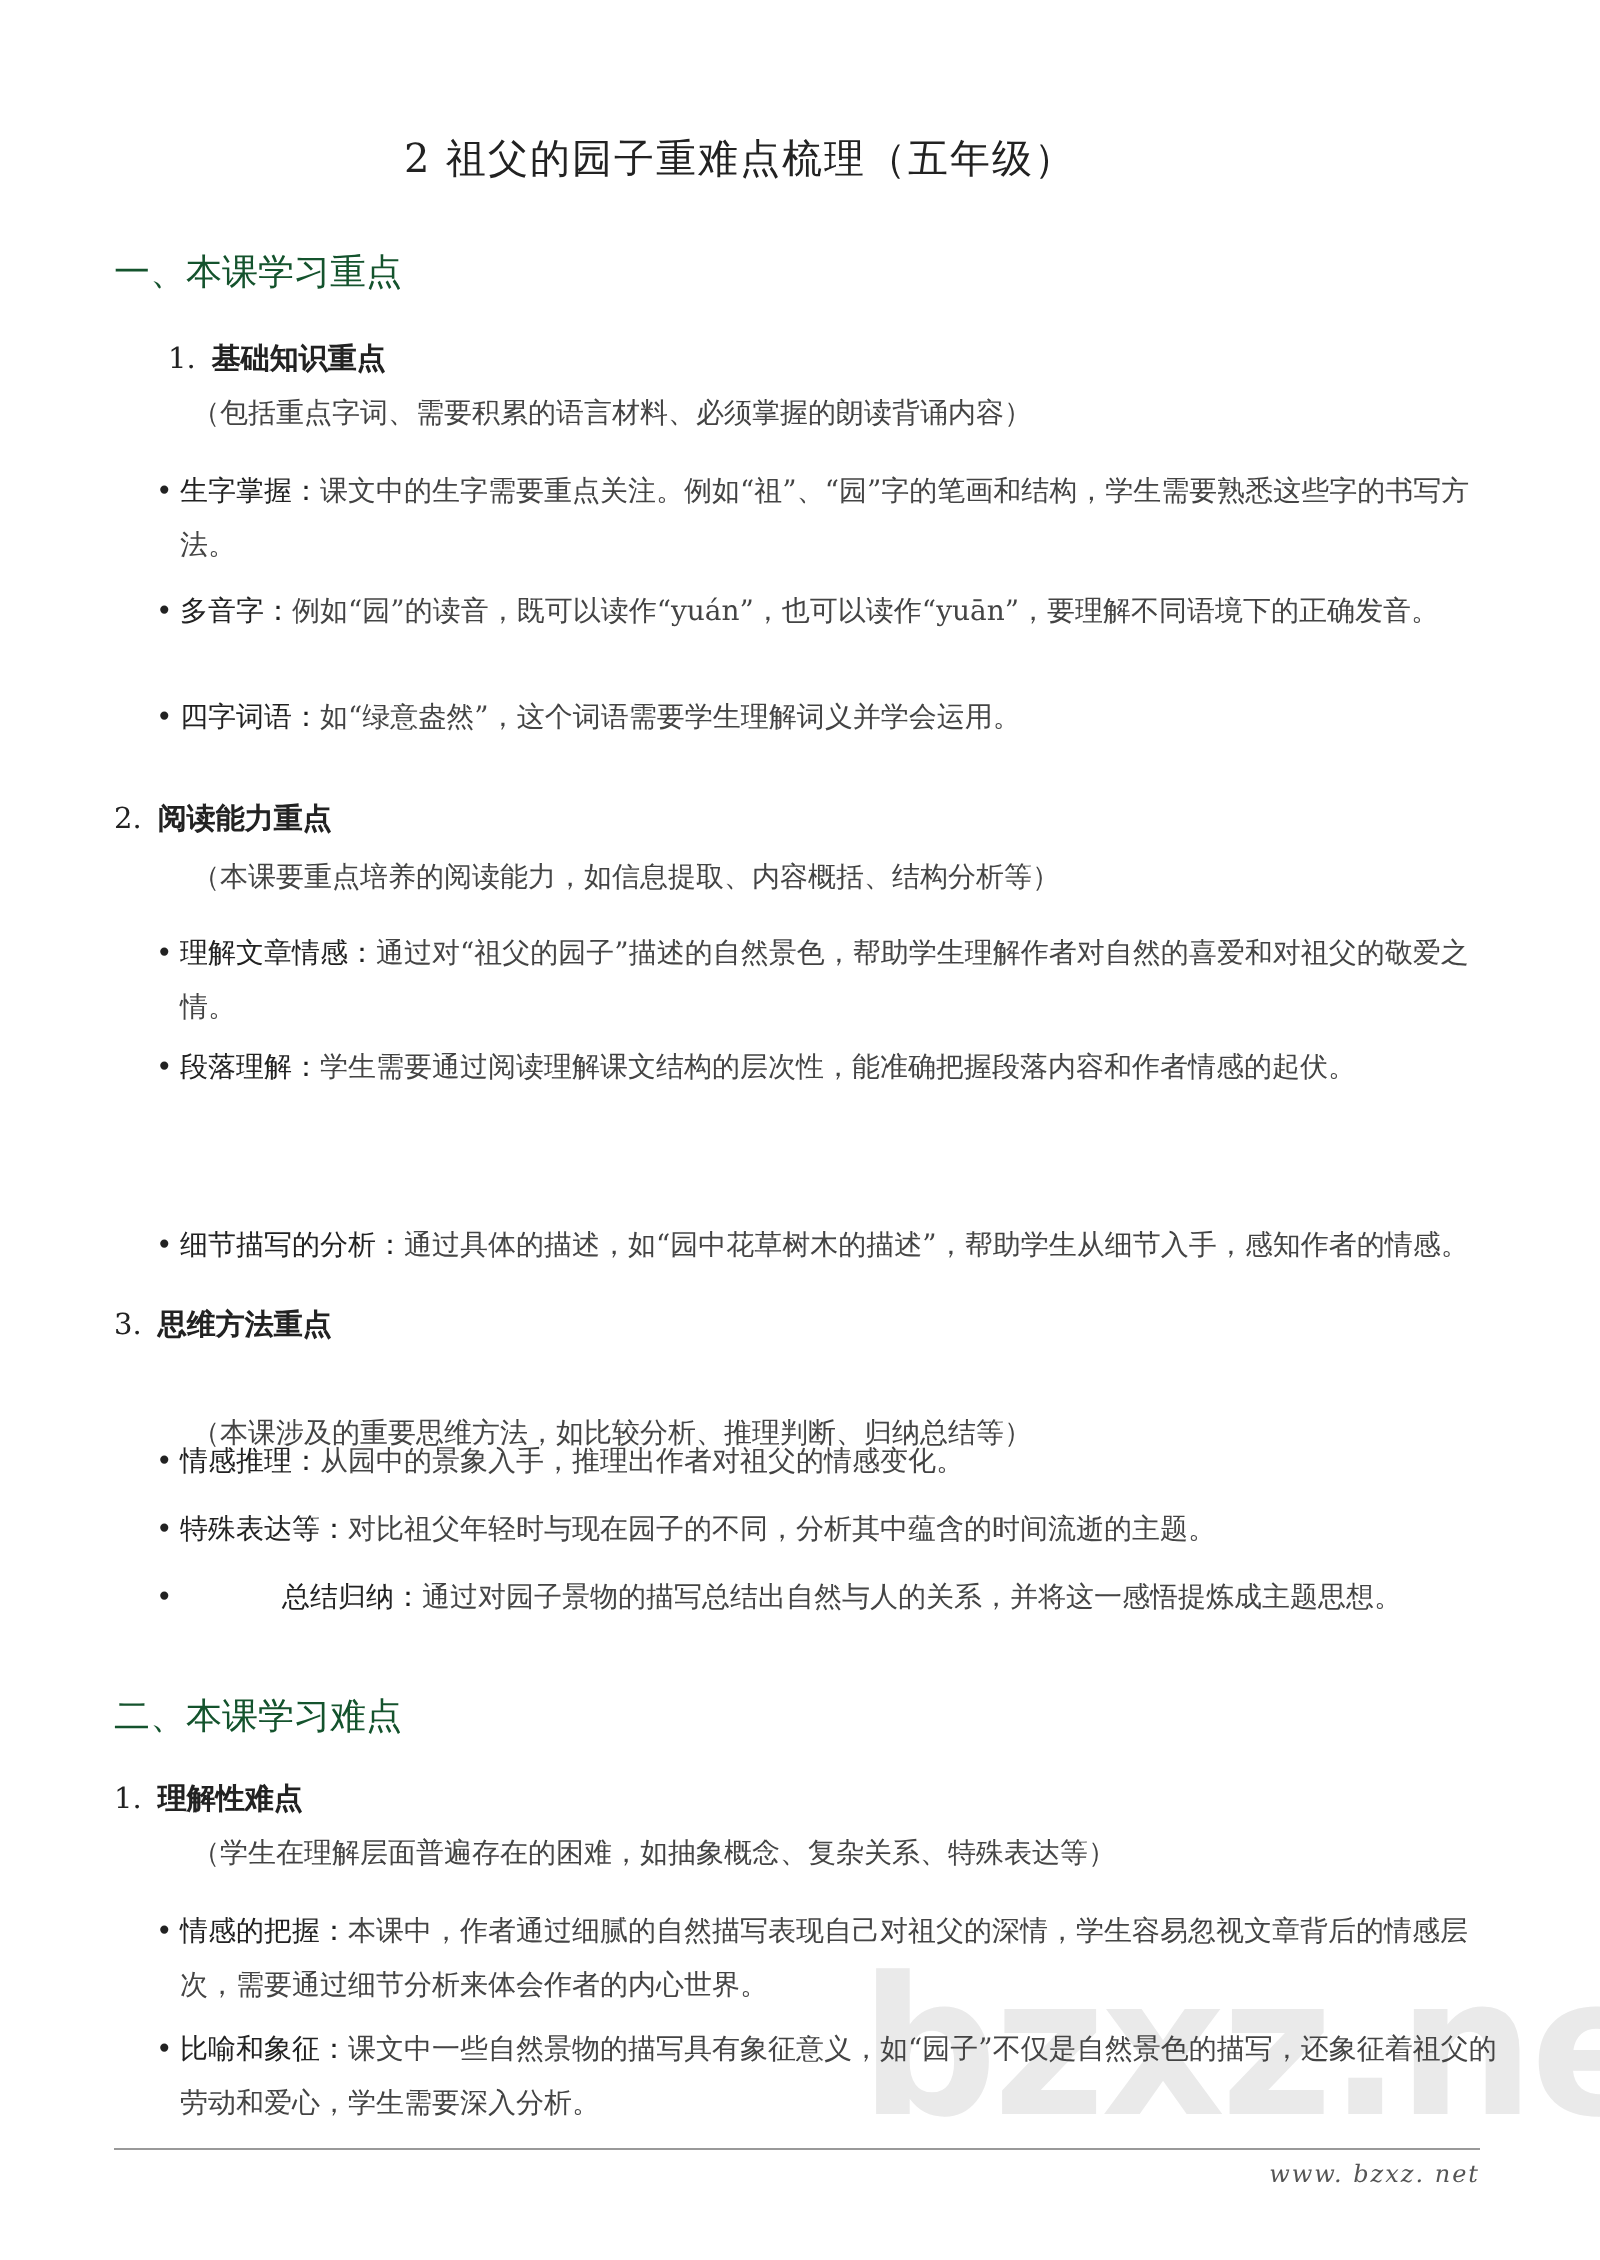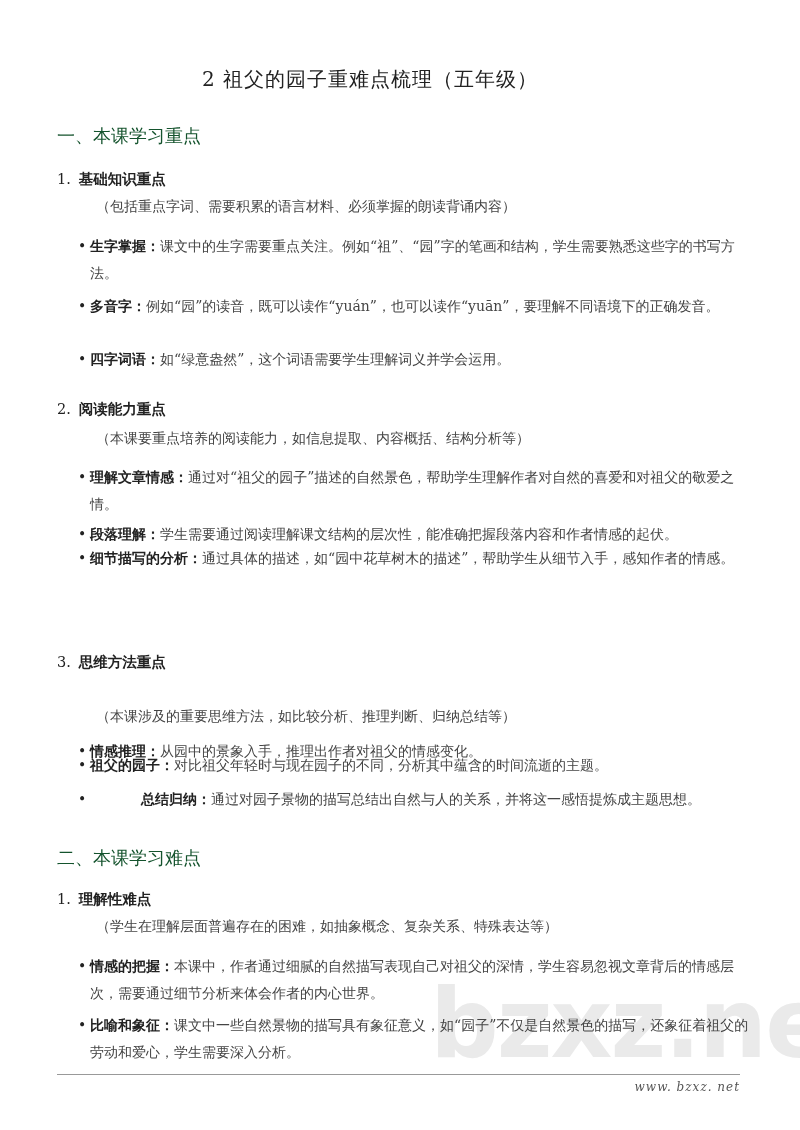--- a/index.html
+++ b/index.html
@@ -30,21 +30,21 @@
       position: absolute; left: 84px; font-size: 14px; color: #444; margin-left: 12px;
     }
     .bullet {
       position: absolute; left: 78px; width: 662px; font-size: 14px; color: #444;
       line-height: 27px; padding-left: 12px;
     }
     .bullet::before {
       content: "\2022"; position: absolute; left: 0; top: 0; color: #222; font-size: 14px;
     }
     .bullet .lead {
-      font-weight: bold; color: #222;
+      font-weight: normal; color: #222;
       font-family: "DejaVu Sans", "Liberation Sans", sans-serif;
     }
     .watermark {
       position: absolute; left: 430px; top: 968px; font-size: 96px; font-weight: bold;
       color: #d9d9d9; opacity: 0.55; letter-spacing: -2px;
       font-family: "DejaVu Sans", "Liberation Sans", sans-serif; z-index: 0;
     }
     .content { position: relative; z-index: 1; }
     .footer-line {
       position: absolute; left: 57px; top: 1074px; width: 683px; height: 0;
@@ -61,21 +61,21 @@
 
 <div class="page">
 
   <div class="watermark">bzxz.net</div>
 
   <div class="content">
     <div class="title">2 祖父的园子重难点梳理（五年级）</div>
 
     <div class="h1" style="top:124px;">一、本课学习重点</div>
 
-    <div class="h2" style="top:170px;">
+    <div class="h2" style="top:170px;margin-left:27px;">
       <span class="num">1.</span><span>基础知识重点</span>
     </div>
     <div class="note" style="top:198px;">（包括重点字词、需要积累的语言材料、必须掌握的朗读背诵内容）</div>
 
     <div class="bullet" style="top:233px;">
       <span class="lead">生字掌握：</span><span>课文中的生字需要重点关注。例如“祖”、“园”字的笔画和结构，学生需要熟悉这些字的书写方法。</span>
     </div>
     <div class="bullet" style="top:293px;">
       <span class="lead">多音字：</span><span>例如“园”的读音，既可以读作“yuán”，也可以读作“yuān”，要理解不同语境下的正确发音。</span>
     </div>
@@ -87,34 +87,34 @@
       <span class="num">2.</span><span>阅读能力重点</span>
     </div>
     <div class="note" style="top:430px;">（本课要重点培养的阅读能力，如信息提取、内容概括、结构分析等）</div>
 
     <div class="bullet" style="top:464px;">
       <span class="lead">理解文章情感：</span><span>通过对“祖父的园子”描述的自然景色，帮助学生理解作者对自然的喜爱和对祖父的敬爱之情。</span>
     </div>
     <div class="bullet" style="top:521px;">
       <span class="lead">段落理解：</span><span>学生需要通过阅读理解课文结构的层次性，能准确把握段落内容和作者情感的起伏。</span>
     </div>
-    <div class="bullet" style="top:545px;">
+    <div class="bullet" style="top:610px;">
       <span class="lead">细节描写的分析：</span><span>通过具体的描述，如“园中花草树木的描述”，帮助学生从细节入手，感知作者的情感。</span>
     </div>
 
     <div class="h2" style="top:653px;">
       <span class="num">3.</span><span>思维方法重点</span>
     </div>
     <div class="note" style="top:708px;font-family:Liberation Mono, monospace;">（本课涉及的重要思维方法，如比较分析、推理判断、归纳总结等）</div>
 
-    <div class="bullet" style="top:738px;">
+    <div class="bullet" style="top:718px;">
       <span class="lead">情感推理：</span><span>从园中的景象入手，推理出作者对祖父的情感变化。</span>
     </div>
     <div class="bullet" style="top:752px;">
-      <span class="lead">祖父的园子：</span><span>对比祖父年轻时与现在园子的不同，分析其中蕴含的时间流逝的主题。</span>
+      <span class="lead">特殊表达等：</span><span>对比祖父年轻时与现在园子的不同，分析其中蕴含的时间流逝的主题。</span>
     </div>
     <div class="bullet" style="top:786px;text-align:center;">
       <span class="lead">总结归纳：</span><span>通过对园子景物的描写总结出自然与人的关系，并将这一感悟提炼成主题思想。</span>
     </div>
 
     <div class="h1" style="top:846px;">二、本课学习难点</div>
 
     <div class="h2" style="top:890px;">
       <span class="num">1.</span><span>理解性难点</span>
     </div>

